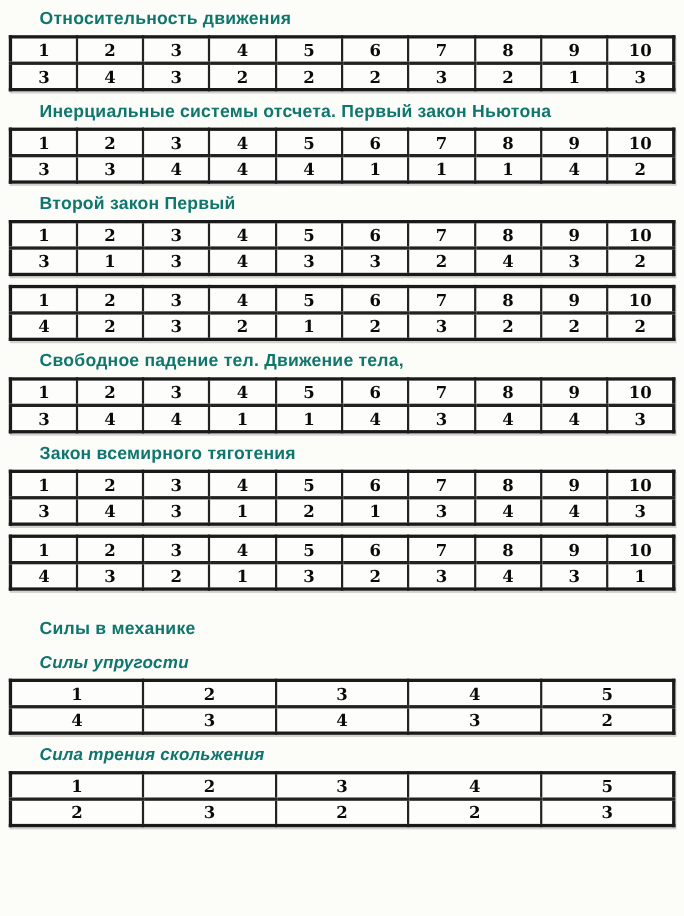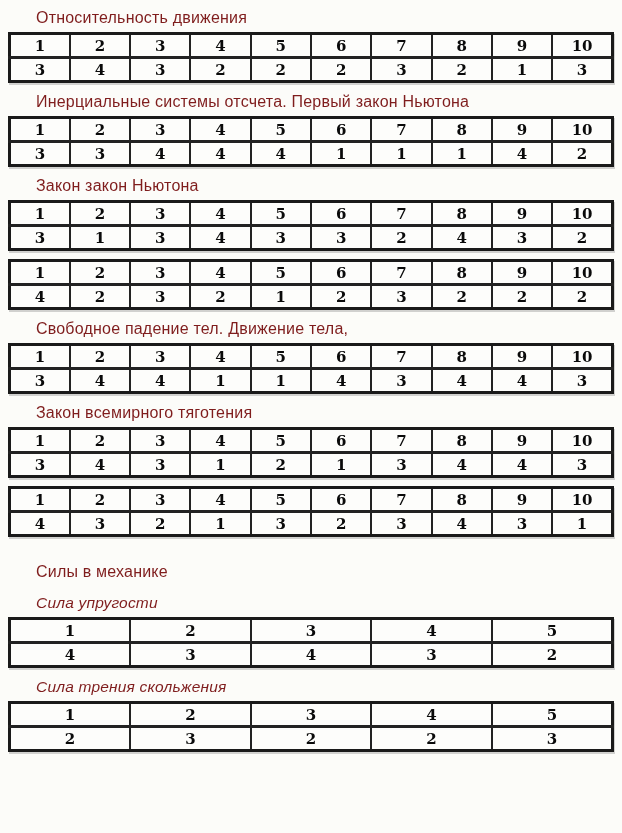--- a/index.html
+++ b/index.html
@@ -12,25 +12,25 @@
     font-family: "Liberation Sans", sans-serif;
   }
   .page { padding: 7px 8px 0 8px; }
 
   .section { margin-bottom: 8px; }
   .section.heading-only { margin-bottom: 10px; margin-top: 24px; }
 
   .section-title {
     margin-left: 28px;
     margin-bottom: 4px;
-    font-weight: normal;
+    font-weight: bold;
     font-size: 16px;
     line-height: 21px;
     letter-spacing: 0.2px;
-    color: #7f1d1d;
+    color: #0f766e;
   }
   .section-title.italic {
     font-style: italic;
     font-size: 15.5px;
   }
 
   table.answers {
     width: 100%;
     border-collapse: collapse;
     table-layout: fixed;
@@ -116,21 +116,21 @@
             <td>1</td>
             <td>1</td>
             <td>4</td>
             <td>2</td>
           </tr>
         </tbody>
       </table>
     </div>
     <div class="section">
       <div class="section-title">
-        <div>Закон закон Ньютона</div>
+        <div>Второй закон Первый</div>
       </div>
       <table class="answers">
         <tbody>
           <tr>
             <td>1</td>
             <td>2</td>
             <td>3</td>
             <td>4</td>
             <td>5</td>
             <td>6</td>
@@ -280,21 +280,21 @@
         </tbody>
       </table>
     </div>
     <div class="section heading-only">
       <div class="section-title">
         <div>Силы в механике</div>
       </div>
     </div>
     <div class="section">
       <div class="section-title italic">
-        <div>Сила упругости</div>
+        <div>Силы упругости</div>
       </div>
       <table class="answers">
         <tbody>
           <tr>
             <td>1</td>
             <td>2</td>
             <td>3</td>
             <td>4</td>
             <td>5</td>
           </tr>

